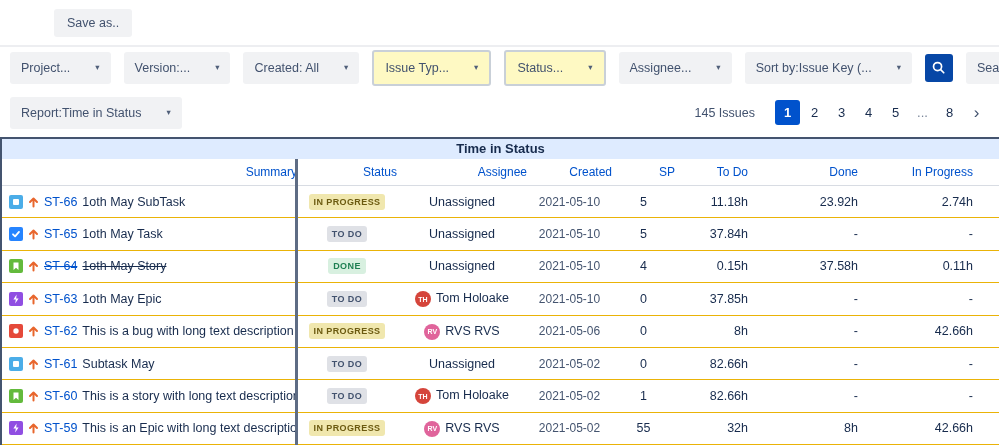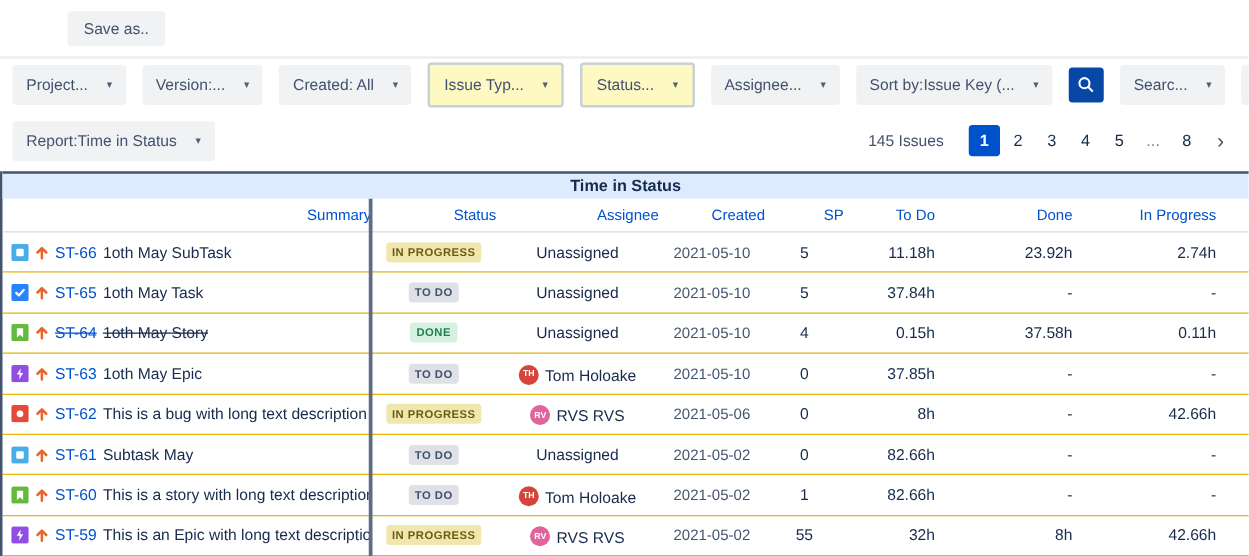--- a/index.html
+++ b/index.html
@@ -8,21 +8,21 @@
   button{font-family:inherit;border:none;background:none;cursor:pointer}
 
   
   .topbar{height:47px;display:flex;align-items:center;padding:0 10px;border-bottom:2px solid #EDEEF1}
   .btn-pill{height:29px;padding:0 15px;border:2px solid #8777D9;border-radius:16px;color:#2749C8;font-size:12.5px;background:#fff}
   .btn-gray{height:28px;padding:0 13px;background:#F1F2F4;border-radius:3px;color:#42526E;font-size:12.5px}
   .save-as{margin-left:44px}
 
   
   .filterbar{height:41px;display:flex;align-items:center;gap:13px;padding:0 10px}
-  .dd{height:28px;display:inline-flex;align-items:center;gap:15px;background:#F1F2F4;border-radius:3px;color:#42526E;font-size:12.5px;padding:16px 11px;white-space:nowrap}
+  .dd{height:28px;display:inline-flex;align-items:center;gap:25px;background:#F1F2F4;border-radius:3px;color:#42526E;font-size:12.5px;padding:16px 11px;white-space:nowrap}
   .dd.outlined{background:#fef9c3;border:2px solid #C9D0D8}
   .caret{font-size:8.5px;color:#505F79;line-height:1}
   .search-btn{width:28px;height:28px;background:#0747A6;border-radius:3px;display:inline-flex;align-items:center;justify-content:center;flex:none}
   .ml-auto{margin-left:auto}
 
   
   .reportbar{height:49px;display:flex;align-items:center;padding:0 10px}
   .pagination{margin-left:auto;display:flex;align-items:center;gap:2px}
   .issues-count{color:#42526E;font-size:12.5px;margin-right:18px}
   .page{min-width:25px;height:25px;display:inline-flex;align-items:center;justify-content:center;border-radius:3px;color:#172B4D;font-size:13px;cursor:pointer}
@@ -46,21 +46,21 @@
   .struck .key,.struck .sum{text-decoration:line-through}
   .cell.c{text-align:center}
   .cell.r{text-align:right}
   .pad-todo{padding-right:12px}
   .pad-done{padding-right:14px}
   .pad-inprog{padding-right:26px}
   .badge{display:inline-block;font-size:9px;font-weight:bold;padding:3px 5px;border-radius:3px;letter-spacing:.4px}
   .badge-inprogress{background:#F0E7AE;color:#6B5A10}
   .badge-todo{background:#DFE1E6;color:#42526E}
   .badge-done{background:#D8F0E0;color:#1E7F52}
-  .assignee-wrap{display:inline-flex;align-items:flex-end;gap:5px;justify-content:center}
+  .assignee-wrap{display:inline-flex;align-items:flex-start;gap:5px;justify-content:center}
   .avatar{width:16px;height:16px;border-radius:50%;color:#fff;font-size:7px;font-weight:bold;display:inline-flex;align-items:center;justify-content:center;flex:none}
   .avatar-red{background:#D5453B}
   .avatar-pink{background:#E0649B}
   .muted{color:#44546F;font-size:12px}
   .col-divider{position:absolute;left:293px;top:22px;bottom:0;width:3px;background:#5E6C84;cursor:col-resize}
 </style>
 </head>
 <body>
 
 <div class="app">

